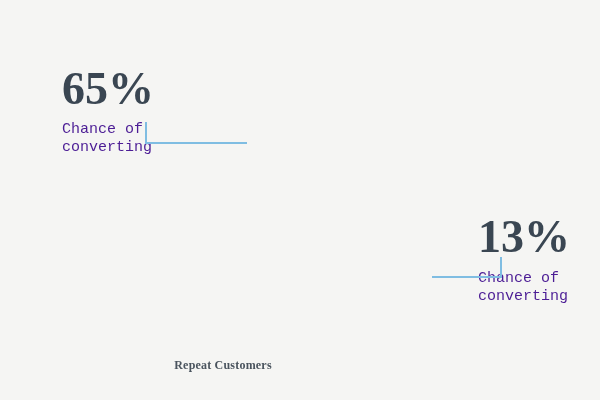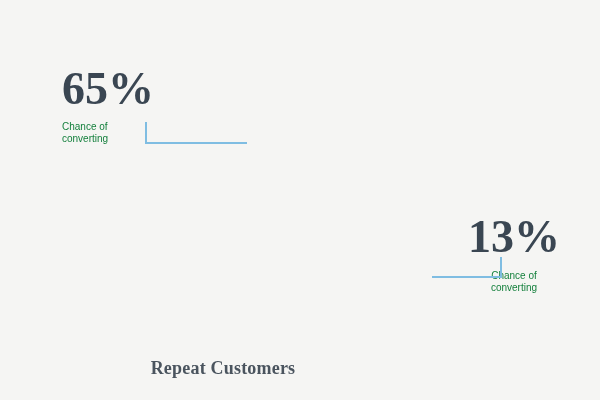--- a/index.html
+++ b/index.html
@@ -28,37 +28,37 @@
   .callout .pct {
     font-family: "Liberation Serif", "DejaVu Serif", serif;
     font-size: 46px;
     font-weight: 700;
     color: #3a4652;
     line-height: 1;
     letter-spacing: 0px;
     white-space: nowrap;
   }
   .callout .cap {
-    font-family: Liberation Sans, sans-serif;
-    font-size: 10px;
+    font-family: Liberation Mono, monospace;
+    font-size: 15px;
     font-weight: 400;
-    color: #15803d;
+    color: #4c1d95;
     line-height: 1.22;
     margin-top: 9px;
     white-space: pre-line;
   }
   #callout-left {
     left: 62px;
     top: 66px;
     text-align: left;
   }
   #callout-right {
-    left: 468px;
+    left: 478px;
     top: 214px;
-    text-align: center;
+    text-align: left;
   }
   #callout-right .cap {
     margin-top: 10px;
   }
 
   
   .leader {
     position: absolute;
   }
   .leader .seg-h {
@@ -89,21 +89,21 @@
     height: 262px;
     overflow: visible;
   }
 
   .fig-label {
     position: absolute;
     top: 358px;
     width: 260px;
     text-align: center;
     font-family: "Liberation Serif", "DejaVu Serif", serif;
-    font-size: 18px;
+    font-size: 12px;
     font-weight: 700;
     color: #4a545e;
     letter-spacing: 0.2px;
     white-space: nowrap;
   }
   #label-left  { left: 93px; }
   #label-right { left: 283px; }
 </style>
 </head>
 <body>

